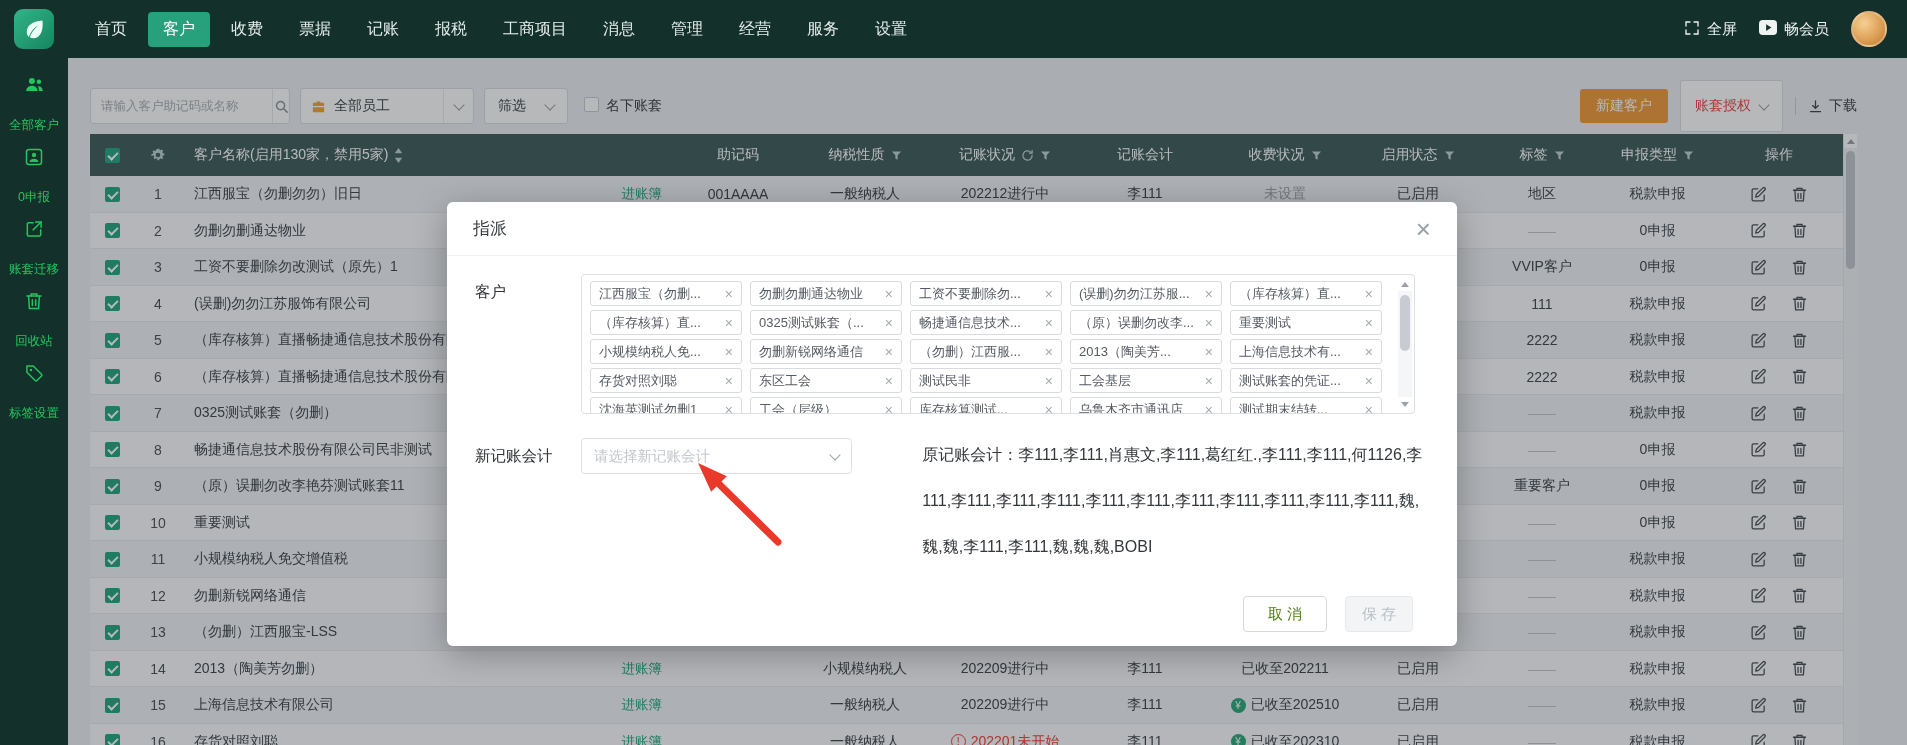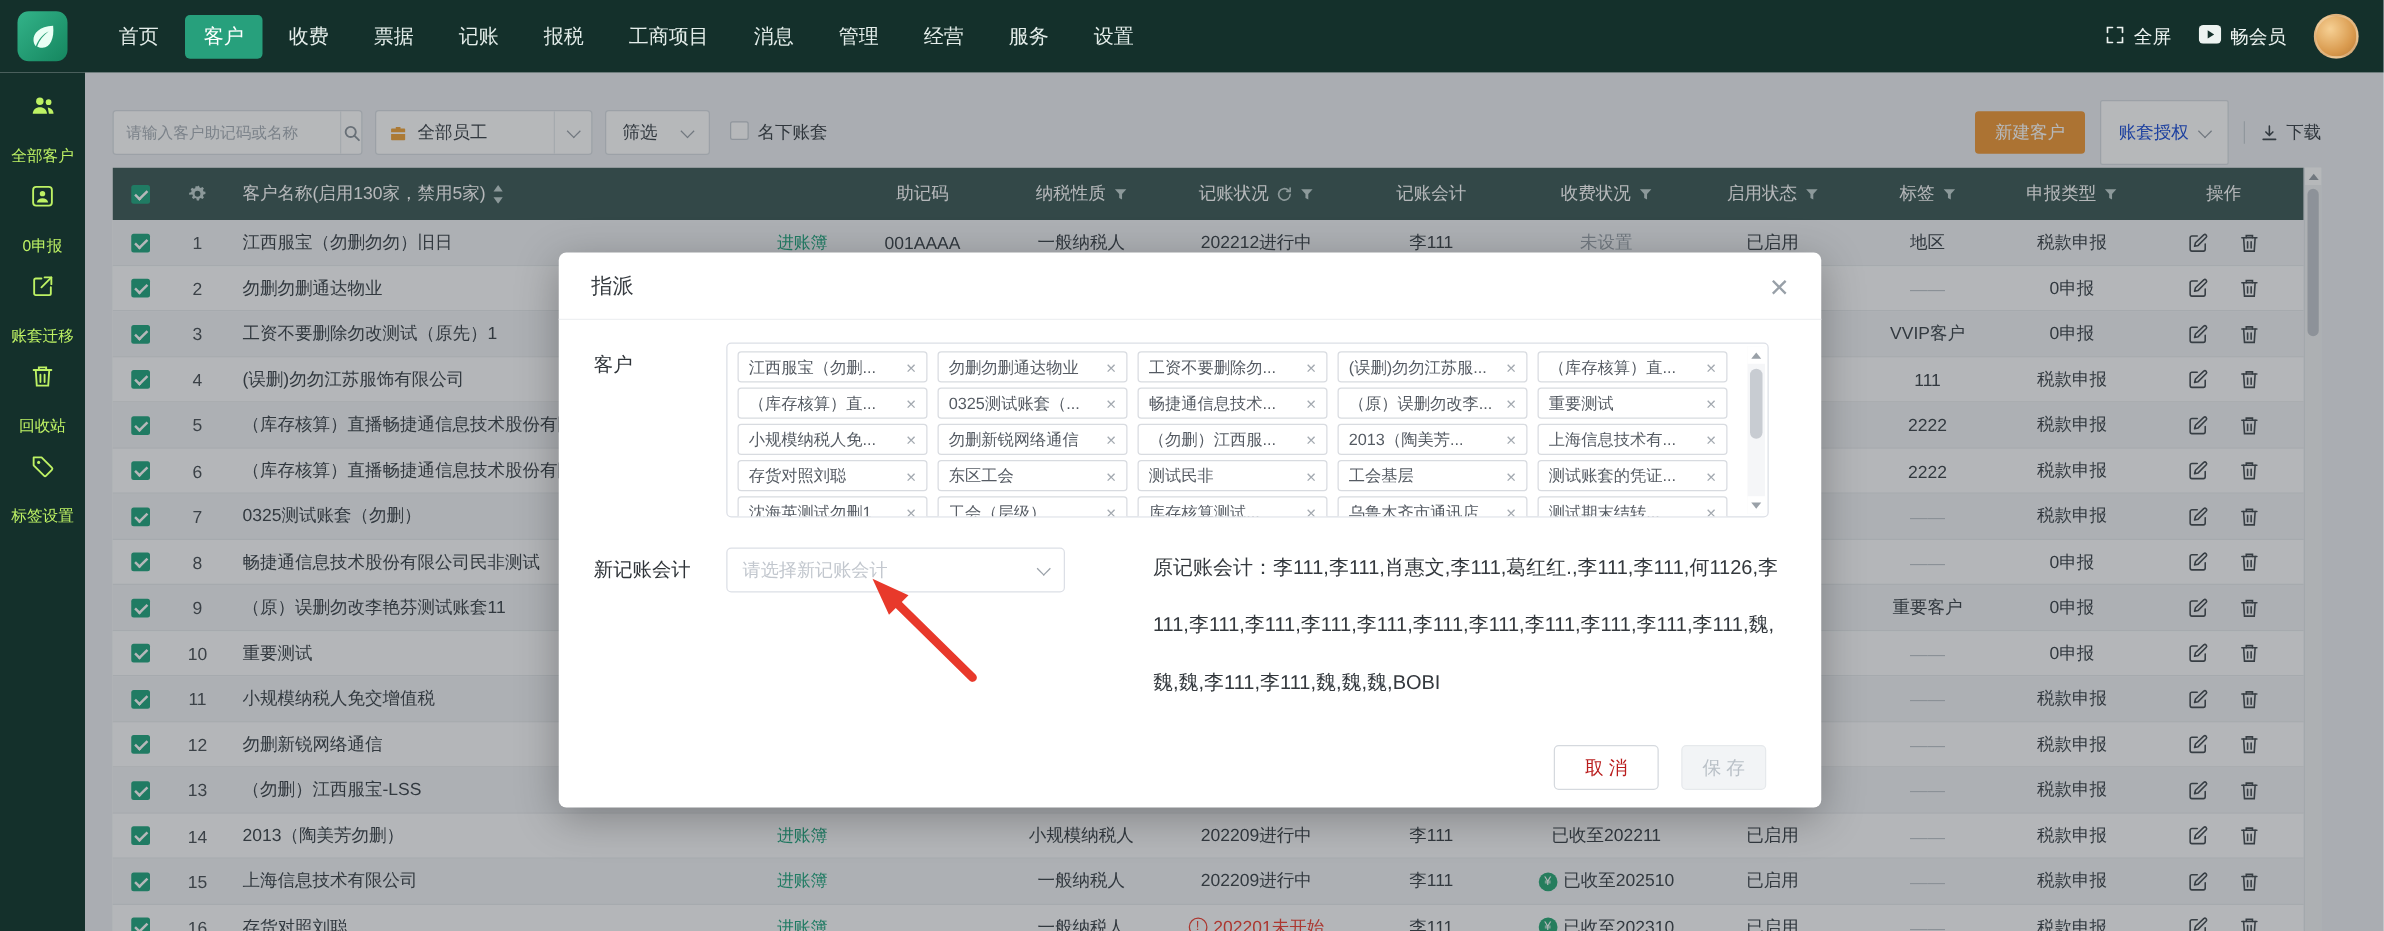--- a/index.html
+++ b/index.html
@@ -12,41 +12,41 @@
   .logo-tile{width:40px;height:40px;border-radius:9px;background:linear-gradient(135deg,#33b389,#15865f);display:flex;align-items:center;justify-content:center}
   .main-nav{display:flex;align-items:center;margin-left:12px;gap:6px}
   .nav-item{padding:7px 15px;border-radius:4px;color:#e4edea;font-size:16px;cursor:pointer;white-space:nowrap}
   .nav-item.active{background:#27a07c;color:#fff}
   .topbar-right{margin-left:auto;display:flex;align-items:center;gap:22px;padding-right:20px;color:#edf3f1;font-size:15px}
   .top-btn{display:flex;align-items:flex-start;gap:7px;cursor:pointer}
   .avatar{width:36px;height:36px;border-radius:50%;background:radial-gradient(circle at 35% 32%,#f6d094,#d99a4e 62%,#b97a35);border:2px solid rgba(255,255,255,.28)}
 
   
   .sidebar{position:absolute;left:0;top:58px;bottom:0;width:68px;background:#14302b;padding-top:10px;z-index:10}
-  .side-item{height:72px;display:flex;flex-direction:column;align-items:center;justify-content:center;gap:22px;color:#bef264;cursor:pointer}
+  .side-item{height:72px;display:flex;flex-direction:column;align-items:center;justify-content:center;gap:22px;color:#22c55e;cursor:pointer}
   .side-label{font-size:12.5px;white-space:nowrap}
 
   
   .main{position:absolute;left:68px;top:58px;right:0;bottom:0;background:#edeff3;overflow:hidden}
   .toolbar{position:absolute;left:22px;right:50px;top:30px;height:36px;display:flex;align-items:center;gap:10px}
   .ctl{background:#fff;border:1px solid #d9dee3;border-radius:3px;height:36px;display:flex;align-items:center}
   .chev{display:inline-block;width:8px;height:8px;border-right:1.5px solid #9aa1a9;border-bottom:1.5px solid #9aa1a9;transform:rotate(45deg);margin-top:-3px}
   .emp{width:174px;padding-left:10px}
   .emp-ic{color:#f0a43b;display:flex;margin-right:8px}
   .emp-txt{flex:1;font-size:14px;color:#3c434a}
   .chev-cell{width:30px;align-self:stretch;border-left:1px solid #e6eaee;display:flex;align-items:center;justify-content:center}
   .search{width:200px}
   .search input{flex:1;border:0;outline:0;font-size:12.5px;padding:0 10px;color:#333;background:transparent;font-family:inherit}
   .search input::placeholder{color:#a9b0b8}
   .sbtn{width:34px;align-self:stretch;border-left:1px solid #e6eaee;display:flex;align-items:center;justify-content:center;color:#8d959d;cursor:pointer}
   .filterctl{width:84px;justify-content:space-between;padding:0 13px;font-size:14px;color:#3c434a;cursor:pointer}
   .scope{display:flex;align-items:flex-start;gap:7px;margin-left:6px;font-size:14px;color:#3a4046}
   .tb-right{margin-left:auto;display:flex;align-items:center;gap:12px}
   .btn-orange{height:34px;padding:0 16px;background:#f09a38;color:#fff;border:0;border-radius:3px;font-size:14px;cursor:pointer;font-family:inherit}
-  .btn-auth{height:52px;padding:0 14px;background:#fff;border:1px solid #d9dee3;border-radius:2px;font-size:14px;color:#1d4ed8;display:flex;align-items:center;gap:9px;cursor:pointer}
+  .btn-auth{height:52px;padding:0 14px;background:#fff;border:1px solid #d9dee3;border-radius:2px;font-size:14px;color:#ef4444;display:flex;align-items:center;gap:9px;cursor:pointer}
   .vdiv{width:1px;height:18px;background:#c9cfd5}
   .btn-dl{display:flex;align-items:center;gap:6px;font-size:14px;color:#3c434a;cursor:pointer}
 
   
   .tablebox{position:absolute;left:22px;top:76px;width:1767px;bottom:0;overflow:hidden;background:#fff}
   .grid-cols{display:grid;grid-template-columns:44px 48px 502px 108px 146px 134px 146px 134px 132px 116px 115px 128px;width:1753px}
   .thead{height:42px;background:#3e5a58;color:#fff;align-items:center}
   .th{display:flex;align-items:center;justify-content:center;gap:6px;font-size:14px;height:42px}
   .th.left{justify-content:flex-start;padding-left:12px}
   .th .ico{color:#c2d2d0;display:flex;cursor:pointer}
@@ -91,21 +91,21 @@
   .tarrow.up{top:0}.tarrow.dn{bottom:0}
   .tarrow i{width:0;height:0;border-left:4px solid transparent;border-right:4px solid transparent}
   .tarrow.up i{border-bottom:5px solid #9aa1a8}
   .tarrow.dn i{border-top:5px solid #9aa1a8}
   .tthumb{position:absolute;left:2px;top:18px;width:10px;height:56px;background:#c8ccd2;border-radius:5px}
   .field2{display:flex;margin-top:24px}
   .select2{width:272px;height:36px;border:1px solid #dcdfe6;border-radius:4px;display:flex;align-items:center;justify-content:space-between;padding:0 12px;cursor:pointer}
   .ph{font-size:14.5px;color:#c2c7ce}
   .orig{margin-left:70px;width:508px;font-size:16px;line-height:46px;color:#33383d;word-break:break-all;margin-top:-6px}
   .modal-foot{position:absolute;right:44px;bottom:14px;display:flex;gap:18px}
-  .btn-cancel{width:84px;height:36px;background:#fff;border:1px solid #d5d9de;border-radius:4px;font-size:15px;color:#b91c1c;cursor:pointer;font-family:inherit}
+  .btn-cancel{width:84px;height:36px;background:#fff;border:1px solid #d5d9de;border-radius:4px;font-size:15px;color:#4d7c0f;cursor:pointer;font-family:inherit}
   .btn-save{width:68px;height:36px;background:#f2f4f6;border:1px solid #e6e9ec;border-radius:4px;font-size:15px;color:#b9c0c7;font-family:inherit}
   .red-arrow{position:absolute;left:690px;top:458px;z-index:40}
 </style>
 </head>
 <body>
 
 <div class="topbar">
   <div class="logo-box">
     <div class="logo-tile">
       <span style="display:flex">

